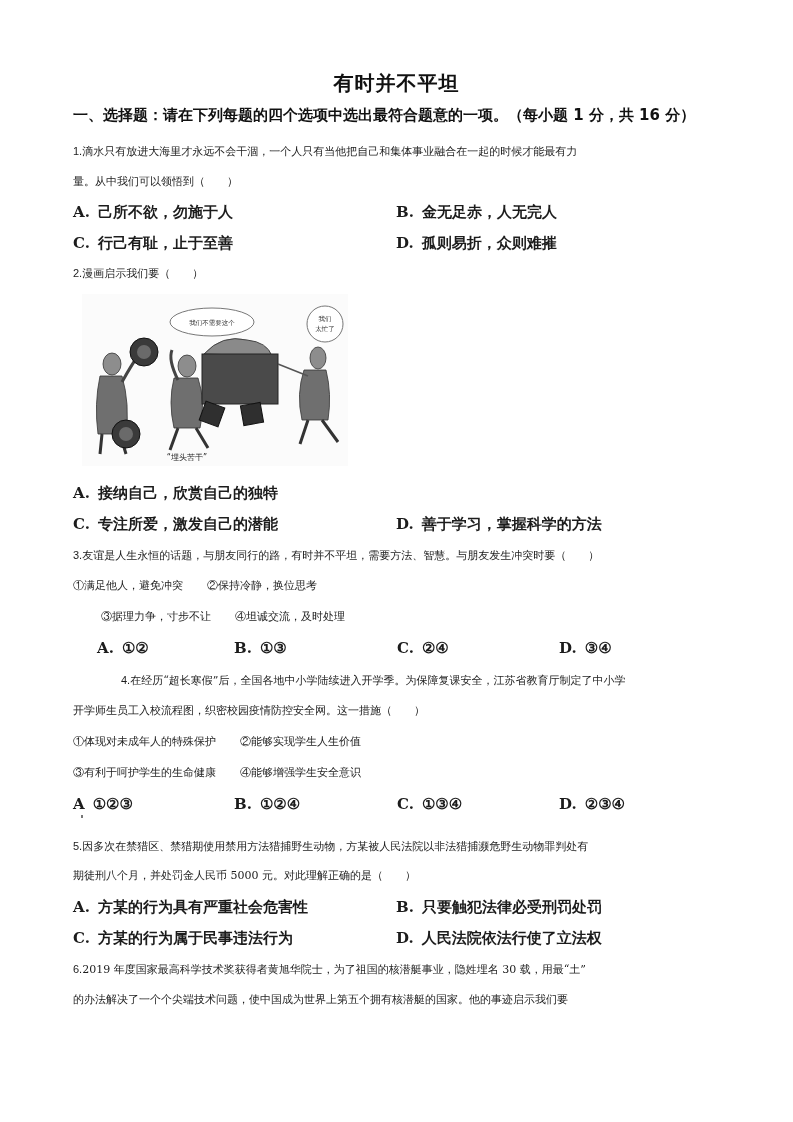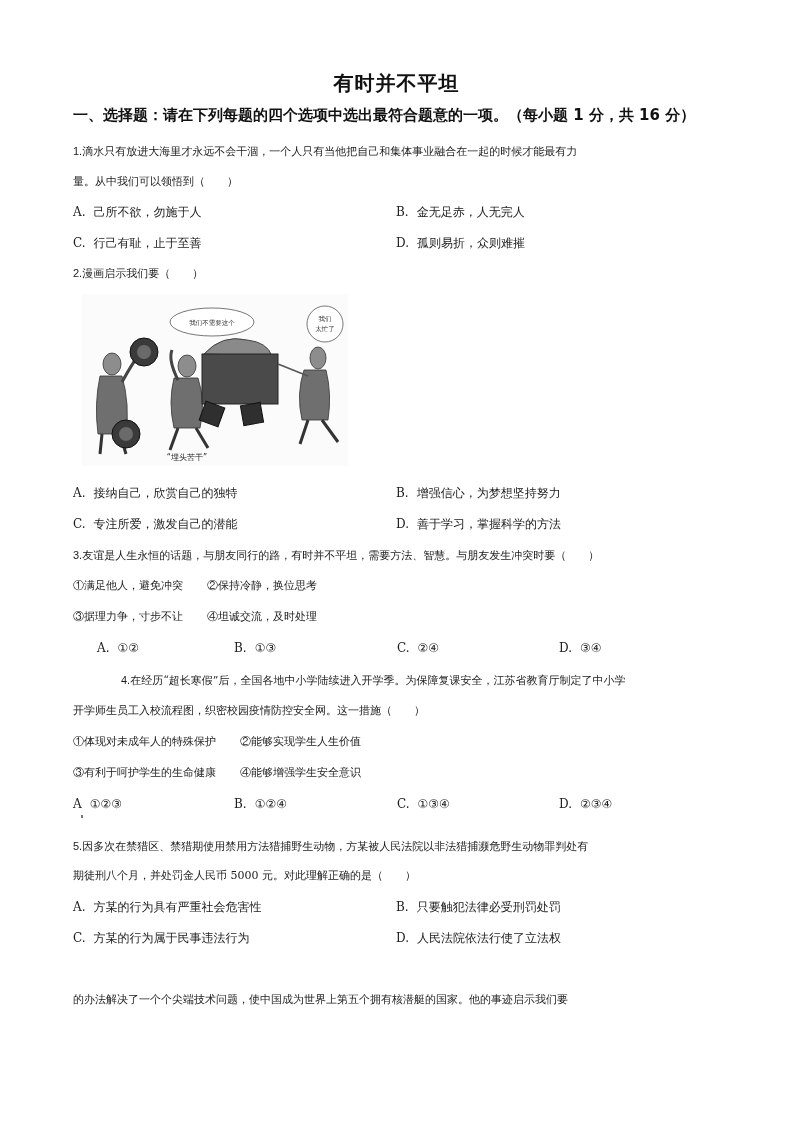--- a/index.html
+++ b/index.html
@@ -17,21 +17,21 @@
   .section-heading {
     position: absolute; top: 106px; left: 73px; width: 680px;
     font-family: "DejaVu Sans", "Liberation Sans", sans-serif;
     font-weight: bold; font-size: 15px; color: #111; white-space: nowrap;
   }
   .line {
     position: absolute; left: 73px; font-size: 11px; line-height: 20px;
     white-space: nowrap; color: #1c1c1c;
   }
   .qnum { font-family: "Liberation Sans", sans-serif; }
-  .opt { position: absolute; font-size: 12px; line-height: 20px; white-space: nowrap; color: #1c1c1c; }
+  .opt { position: absolute; font-size: 15px; line-height: 20px; white-space: nowrap; color: #1c1c1c; font-weight: bold; }
   .opt .letter { display: inline-block; margin-right: 8px; }
   .col1 { left: 73px; }
   .col2 { left: 396px; }
   .q4col1 { left: 73px; }
   .q4col2 { left: 234px; }
   .q4col3 { left: 397px; }
   .q4col4 { left: 559px; }
   .stmt2 { margin-left: 24px; }
   .cartoon {
     position: absolute; left: 82px; top: 294px; width: 266px; height: 172px;
@@ -93,27 +93,26 @@
         <path d="M196 70 L226 82" stroke="#555" stroke-width="1.5"></path>
       </g>
       <ellipse cx="243" cy="30" rx="18" ry="18" fill="#fff" stroke="#777"></ellipse>
       <text x="243" y="27" text-anchor="middle" font-size="6.5" fill="#333" font-family="DejaVu Sans, sans-serif">我们</text>
       <text x="243" y="37" text-anchor="middle" font-size="6.5" fill="#333" font-family="DejaVu Sans, sans-serif">太忙了</text>
       <text x="105" y="166" text-anchor="middle" font-size="8" fill="#222" font-family="DejaVu Sans, sans-serif">“埋头苦干”</text>
     </svg>
   </div>
 
   <div class="opt col1" style="top:483px;"><span class="letter">A.</span><span>接纳自己，欣赏自己的独特</span></div>
-  <div class="opt col2" style="top:483px;"><span class="letter">B.</span><span>增强信心，为梦想坚持努力</span></div>
   <div class="opt col1" style="top:514px;"><span class="letter">C.</span><span>专注所爱，激发自己的潜能</span></div>
   <div class="opt col2" style="top:514px;"><span class="letter">D.</span><span>善于学习，掌握科学的方法</span></div>
 
   <div class="line" style="top:545px;"><span class="qnum">3.</span><span>友谊是人生永恒的话题，与朋友同行的路，有时并不平坦，需要方法、智慧。与朋友发生冲突时要（　　）</span></div>
   <div class="line" style="top:576px;"><span>①满足他人，避免冲突</span><span class="stmt2">②保持冷静，换位思考</span></div>
-  <div class="line" style="top:607px;"><span>③据理力争，寸步不让</span><span class="stmt2">④坦诚交流，及时处理</span></div>
+  <div class="line" style="top:607px;margin-left:28px;"><span>③据理力争，寸步不让</span><span class="stmt2">④坦诚交流，及时处理</span></div>
   <div class="opt q4col1" style="top:638px;margin-left:24px;"><span class="letter">A.</span><span>①②</span></div>
   <div class="opt q4col2" style="top:638px;"><span class="letter">B.</span><span>①③</span></div>
   <div class="opt q4col3" style="top:638px;"><span class="letter">C.</span><span>②④</span></div>
   <div class="opt q4col4" style="top:638px;"><span class="letter">D.</span><span>③④</span></div>
 
   <div class="line" style="top:670px;margin-left:48px;"><span class="qnum">4.</span><span>在经历“超长寒假”后，全国各地中小学陆续进入开学季。为保障复课安全，江苏省教育厅制定了中小学</span></div>
   <div class="line" style="top:701px;">开学师生员工入校流程图，织密校园疫情防控安全网。这一措施（　　）</div>
   <div class="line" style="top:732px;"><span>①体现对未成年人的特殊保护</span><span class="stmt2">②能够实现学生人生价值</span></div>
   <div class="line" style="top:763px;"><span>③有利于呵护学生的生命健康</span><span class="stmt2">④能够增强学生安全意识</span></div>
   <div class="opt q4col1" style="top:794px;"><span class="letter">A</span><span>①②③</span></div>
@@ -122,15 +121,16 @@
   <div class="opt q4col4" style="top:794px;"><span class="letter">D.</span><span>②③④</span></div>
   <div class="stray-dot"></div>
 
   <div class="line" style="top:836px;"><span class="qnum">5.</span><span>因多次在禁猎区、禁猎期使用禁用方法猎捕野生动物，方某被人民法院以非法猎捕濒危野生动物罪判处有</span></div>
   <div class="line" style="top:866px;">期徒刑八个月，并处罚金人民币 5000 元。对此理解正确的是（　　）</div>
   <div class="opt col1" style="top:897px;"><span class="letter">A.</span><span>方某的行为具有严重社会危害性</span></div>
   <div class="opt col1" style="top:928px;"><span class="letter">C.</span><span>方某的行为属于民事违法行为</span></div>
   <div class="opt col2" style="top:897px;"><span class="letter">B.</span><span>只要触犯法律必受刑罚处罚</span></div>
   <div class="opt col2" style="top:928px;"><span class="letter">D.</span><span>人民法院依法行使了立法权</span></div>
 
+  <div class="line" style="top:959px;"><span class="qnum">6.</span><span>2019 年度国家最高科学技术奖获得者黄旭华院士，为了祖国的核潜艇事业，隐姓埋名 30 载，用最“土”</span></div>
   <div class="line" style="top:990px;">的办法解决了一个个尖端技术问题，使中国成为世界上第五个拥有核潜艇的国家。他的事迹启示我们要</div>
 
 </div>
 
 </body></html>

